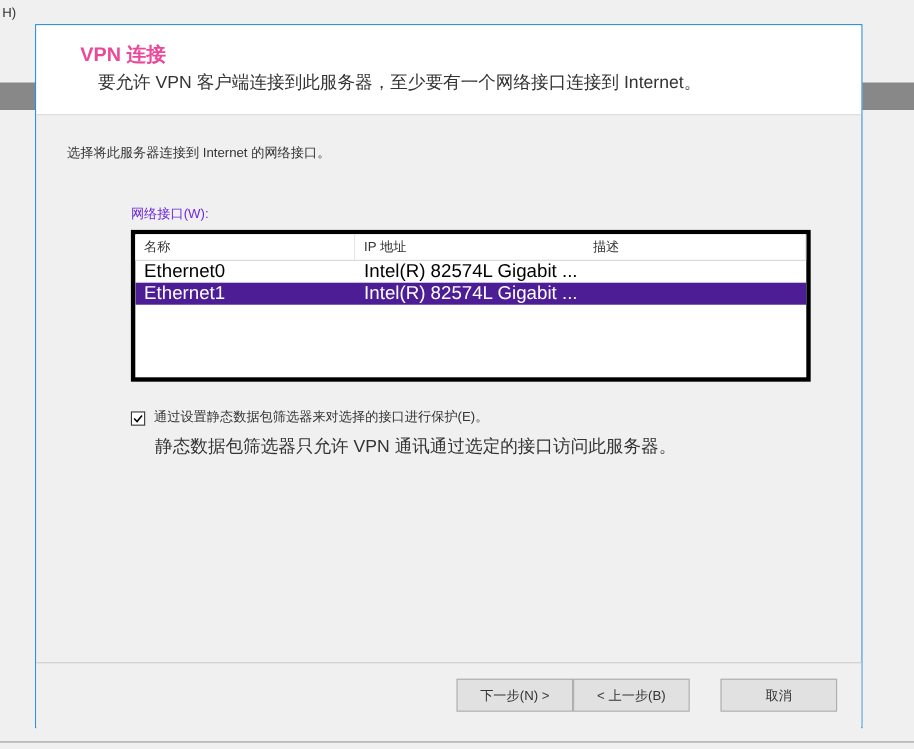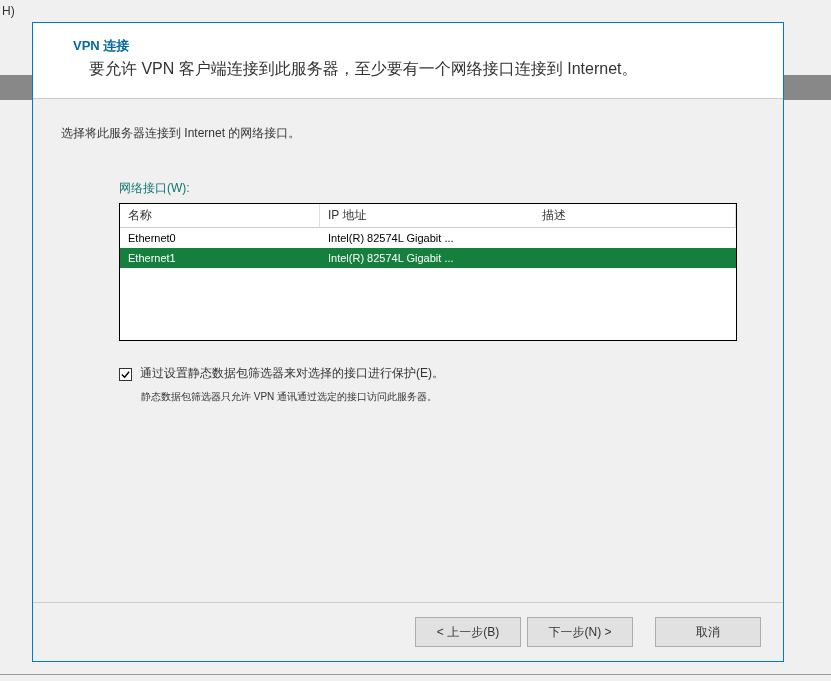--- a/index.html
+++ b/index.html
@@ -55,51 +55,51 @@
     .wizard-title {
       font-size: 12px;
       color: #333;
       margin-bottom: 10px;
     }
     .wizard-sub {
       padding-left: 24px;
     }
     .wizard-sub-title {
       font-weight: bold;
-      font-size: 13px;
-      color: #0369a1;
+      font-size: 18px;
+      color: #ec4899;
       margin-bottom: 4px;
     }
     .wizard-sub-desc {
       font-size: 16px;
       color: #333;
       padding-left: 16px;
     }
     .wizard-body {
       padding: 26px 28px 20px 28px;
       background: #f0f0f0;
       height: 560px;
     }
     .instruction {
       font-size: 12px;
       color: #333;
       margin-bottom: 38px;
     }
     .field-label {
       font-size: 12px;
-      color: #0f766e;
+      color: #6d28d9;
       margin-left: 58px;
       margin-bottom: 6px;
     }
     .table-container {
       margin-left: 58px;
       margin-right: 0;
       width: 618px;
       height: 138px;
-      border: 1px solid #000000;
+      border: 4px solid #000000;
       background: #fff;
       overflow: hidden;
     }
     .table-header {
       display: flex;
       background: #fff;
       border-bottom: 1px solid #ccc;
       height: 24px;
     }
     .th {
@@ -114,26 +114,26 @@
     .col-name { width: 200px; }
     .col-desc { width: 202px; }
     .col-ip { flex: 1; border-right: none; }
     .table-row {
       display: flex;
       height: 20px;
       align-items: center;
       cursor: default;
     }
     .table-row.selected {
-      background: #15803d;
+      background: #4c1d95;
       color: #fff;
     }
     .td {
       padding: 1px 8px;
-      font-size: 11px;
+      font-size: 17px;
       white-space: nowrap;
       overflow: hidden;
     }
     .checkbox-row {
       margin-left: 58px;
       margin-top: 24px;
       display: flex;
       align-items: center;
       gap: 8px;
     }
@@ -153,21 +153,21 @@
       height: 9px;
       display: block;
     }
     .checkbox-label {
       font-size: 12px;
       color: #333;
     }
     .hint-text {
       margin-left: 80px;
       margin-top: 8px;
-      font-size: 10px;
+      font-size: 16px;
       color: #333;
     }
     .wizard-footer {
       position: absolute;
       bottom: 0;
       left: 0;
       right: 0;
       padding: 14px 22px;
       background: #f0f0f0;
       border-top: 1px solid #ccc;
@@ -235,17 +235,17 @@
         <svg class="checkmark" viewBox="0 0 10 10">
           <path d="M1 5 L4 8 L9 2" stroke="#000" stroke-width="1.6" fill="none"></path>
         </svg>
       </span>
       <span class="checkbox-label">通过设置静态数据包筛选器来对选择的接口进行保护(E)。</span>
     </div>
     <div class="hint-text">静态数据包筛选器只允许 VPN 通讯通过选定的接口访问此服务器。</div>
   </div>
 
   <div class="wizard-footer">
+    <button class="btn">下一步(N) &gt;</button>
     <button class="btn btn-back">&lt; 上一步(B)</button>
-    <button class="btn">下一步(N) &gt;</button>
     <button class="btn btn-cancel">取消</button>
   </div>
 </div>
 
 </body></html>

